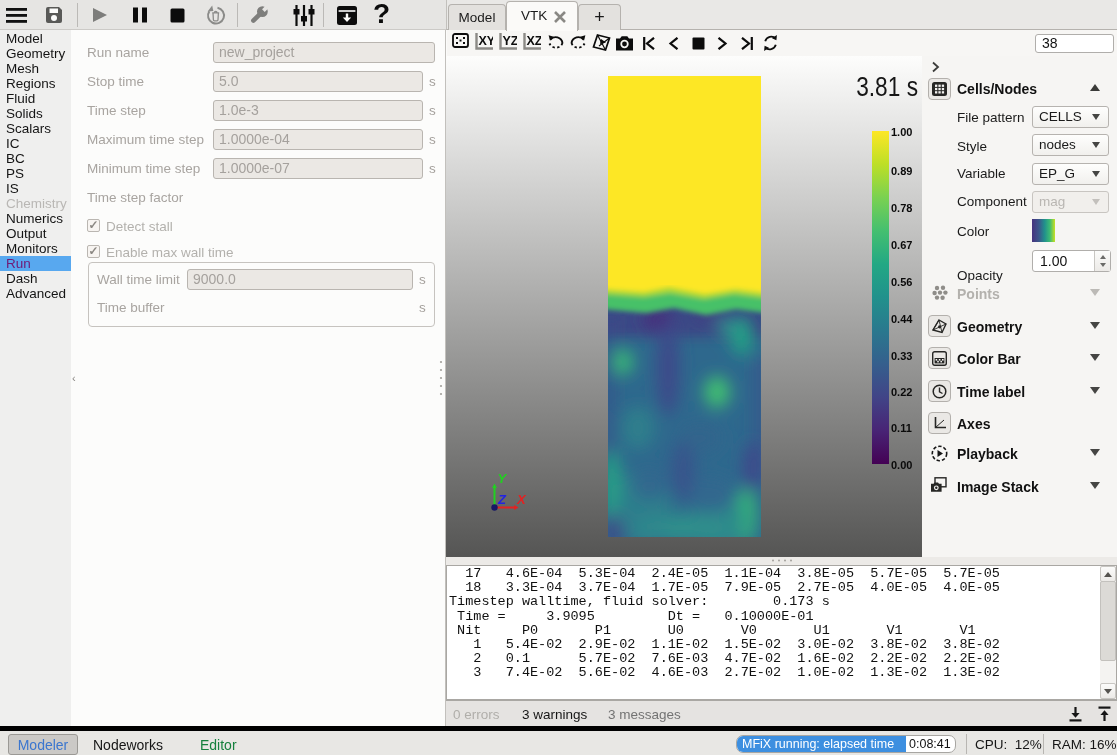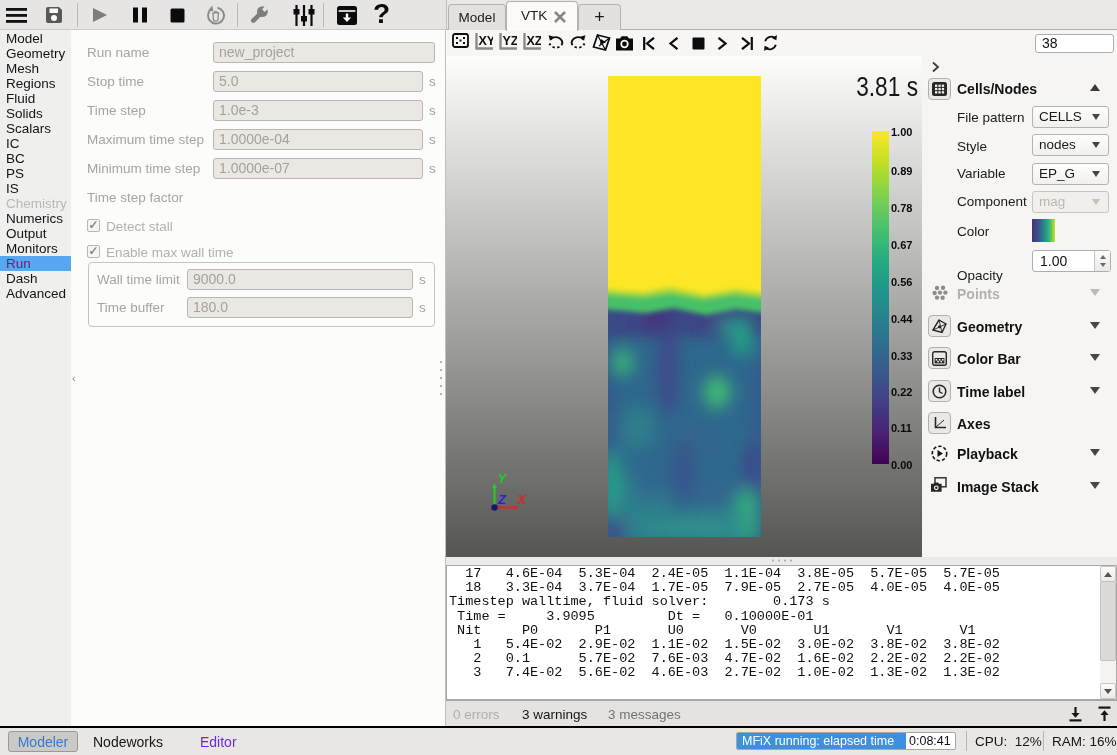--- a/index.html
+++ b/index.html
@@ -125,21 +125,20 @@
 <div class="flbl" style="left:87px;top:190px">Time step factor</div>
 <div class="cb" style="left:87px;top:219px">✓</div>
 <div class="clbl" style="left:106px;top:219px">Detect stall</div>
 <div class="cb" style="left:87px;top:245px">✓</div>
 <div class="clbl" style="left:106px;top:245px">Enable max wall time</div>
 <div class="a" style="left:88px;top:262px;width:347px;height:65px;border:1px solid #c6c3bf;border-radius:4px"></div>
 <div class="flbl" style="left:97px;top:272px">Wall time limit</div>
 <div class="fld" style="left:187px;top:269px;width:226px">9000.0</div>
 <div class="suf" style="left:419px;top:272px">s</div>
 <div class="flbl" style="left:97px;top:300px">Time buffer</div>
-<div class="fld" style="left:187px;top:297px;width:226px">180.0</div>
 <div class="suf" style="left:419px;top:300px">s</div>
 <div class="a" style="left:72px;top:372px;font-size:11px;color:#8a8884">‹</div>
 <svg class="a" style="left:439px;top:360px" width="4" height="40" viewBox="0 0 4 40">
   <circle cx="2" cy="2" r="1.1" fill="#a3a19d"></circle>
       <circle cx="2" cy="10" r="1.1" fill="#a3a19d"></circle>
       <circle cx="2" cy="18" r="1.1" fill="#a3a19d"></circle>
       <circle cx="2" cy="26" r="1.1" fill="#a3a19d"></circle>
       <circle cx="2" cy="34" r="1.1" fill="#a3a19d"></circle>
 </svg>
 <div class="a" style="left:447px;top:30px;width:670px;height:26px;background:#f7f6f4"></div>
@@ -415,25 +414,25 @@
     <path d="M7.5 1 V9" stroke="#161616" stroke-width="2.2"></path>
     <path d="M3.4 7 L7.5 11.8 L11.6 7 z" fill="#161616"></path>
     <path d="M1.5 14.4 H13.5" stroke="#161616" stroke-width="2.2"></path>
   </svg>
   <svg class="a" style="left:651px;top:5px" width="15" height="16" viewBox="0 0 15 16">
     <path d="M1.5 1.6 H13.5" stroke="#161616" stroke-width="2.2"></path>
     <path d="M7.5 15 V7" stroke="#161616" stroke-width="2.2"></path>
     <path d="M3.4 9 L7.5 4.2 L11.6 9 z" fill="#161616"></path>
   </svg>
 </div>
-<div class="a" style="left:0;top:726px;width:1117px;height:29px;background:#e8e7e4;border-top:2px solid #000000">
+<div class="a" style="left:0;top:726px;width:1117px;height:29px;background:#e8e7e4;border-top:5px solid #000000">
   <div class="a" style="left:8px;top:3px;width:70px;height:21px;background:#cbc9c6;border:1px solid #9b9995;border-radius:3px;font-size:14px;color:#3b76cf;text-align:center;line-height:20px">Modeler</div>
   <div class="a" style="left:93px;top:6px;font-size:14px;color:#161616">Nodeworks</div>
-  <div class="a" style="left:200px;top:6px;font-size:14px;color:#6d28d9">Editor</div>
-  <div class="a" style="left:736px;top:4px;width:220px;height:18px;background:#fff;border:1px solid #a8a6a2;border-radius:2px;overflow:hidden">
+  <div class="a" style="left:200px;top:6px;font-size:14px;color:#15803d">Editor</div>
+  <div class="a" style="left:736px;top:4px;width:220px;height:18px;background:#fff;border:1px solid #a8a6a2;border-radius:7px;overflow:hidden">
     <div class="a" style="left:0;top:0;width:169px;height:18px;background:#3d8fe0"></div>
     <div class="a" style="left:5px;top:1px;font-size:12.5px;color:#fff;line-height:15px;white-space:nowrap">MFiX running: elapsed time</div>
     <div class="a" style="left:172px;top:1px;font-size:12.5px;color:#111;line-height:15px">0:08:41</div>
   </div>
   <div class="a" style="left:966px;top:3px;width:1px;height:20px;background:#b8b6b2"></div>
   <div class="a" style="left:975px;top:6px;font-size:13.5px;color:#161616">CPU:&nbsp;&nbsp;12%</div>
   <div class="a" style="left:1043px;top:3px;width:1px;height:20px;background:#b8b6b2"></div>
   <div class="a" style="left:1052px;top:6px;font-size:13.5px;color:#161616">RAM:&nbsp;16%</div>
 </div>
 </div>

